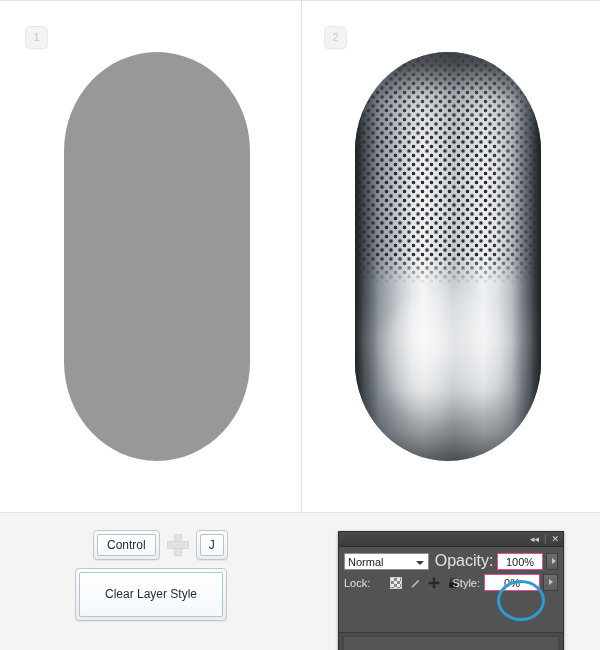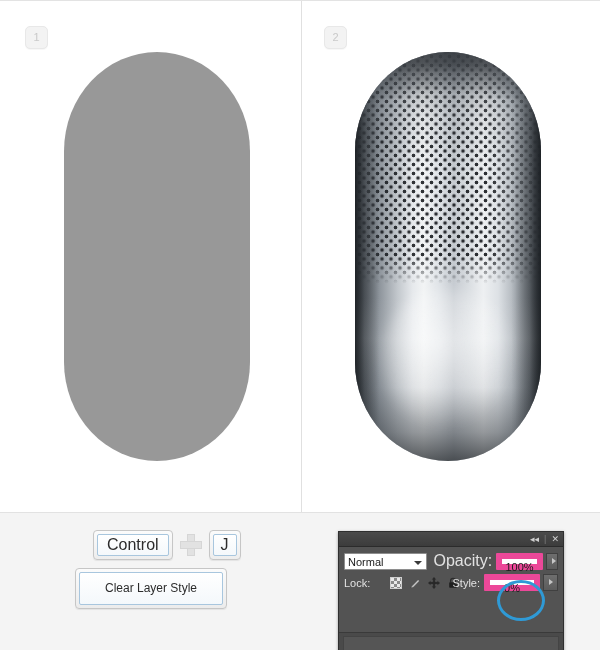--- a/index.html
+++ b/index.html
@@ -206,21 +206,21 @@
     border-radius: 4px;
     background: linear-gradient(180deg, #fbfbfb 0%, #ededed 100%);
     padding: 3px;
     box-shadow: 0 1px 1px rgba(0,0,0,0.07);
   }
   .key-inner {
     border: 1px solid #a8c6de;
     border-radius: 2px;
     background: linear-gradient(180deg, #ffffff 0%, #f4f8fb 100%);
     color: #2c2c2c;
-    font-size: 16px;
+    font-size: 12px;
     line-height: 18px;
     text-align: center;
     padding: 1px 9px;
     min-width: 8px;
   }
   #key-j .key-inner { padding: 1px 7px; }
 
   .plus-icon {
     width: 22px;
     height: 22px;
@@ -246,21 +246,21 @@
     top: 55px;
     width: 152px;
     border: 1px solid #c6c6c6;
     border-radius: 4px;
     background: linear-gradient(180deg, #fbfbfb 0%, #ececec 100%);
     padding: 3px;
     box-shadow: 0 1px 1px rgba(0,0,0,0.07);
     box-sizing: border-box;
   }
   #clear-btn .key-inner {
-    padding: 6px 0;
+    padding: 12px 0;
     font-size: 12px;
     line-height: 19px;
   }
 
   
   #layers-panel {
     position: absolute;
     left: 338px;
     top: 18px;
     width: 226px;
@@ -356,21 +356,21 @@
   .row-label {
     margin-left: 6px;
     color: #e2e2e2;
     font-size: 16px;
     white-space: nowrap;
   }
   .num-field {
     width: 56px;
     height: 17px;
     background: #ffffff;
-    border: 6px solid #ec4899;
+    border: 1px solid #ec4899;
     color: #1a1a1a;
     font-size: 11px;
     line-height: 17px;
     text-align: center;
     box-sizing: border-box;
     margin-left: 4px;
     border-radius: 1px;
   }
   .stepper-btn {
     width: 15px;

